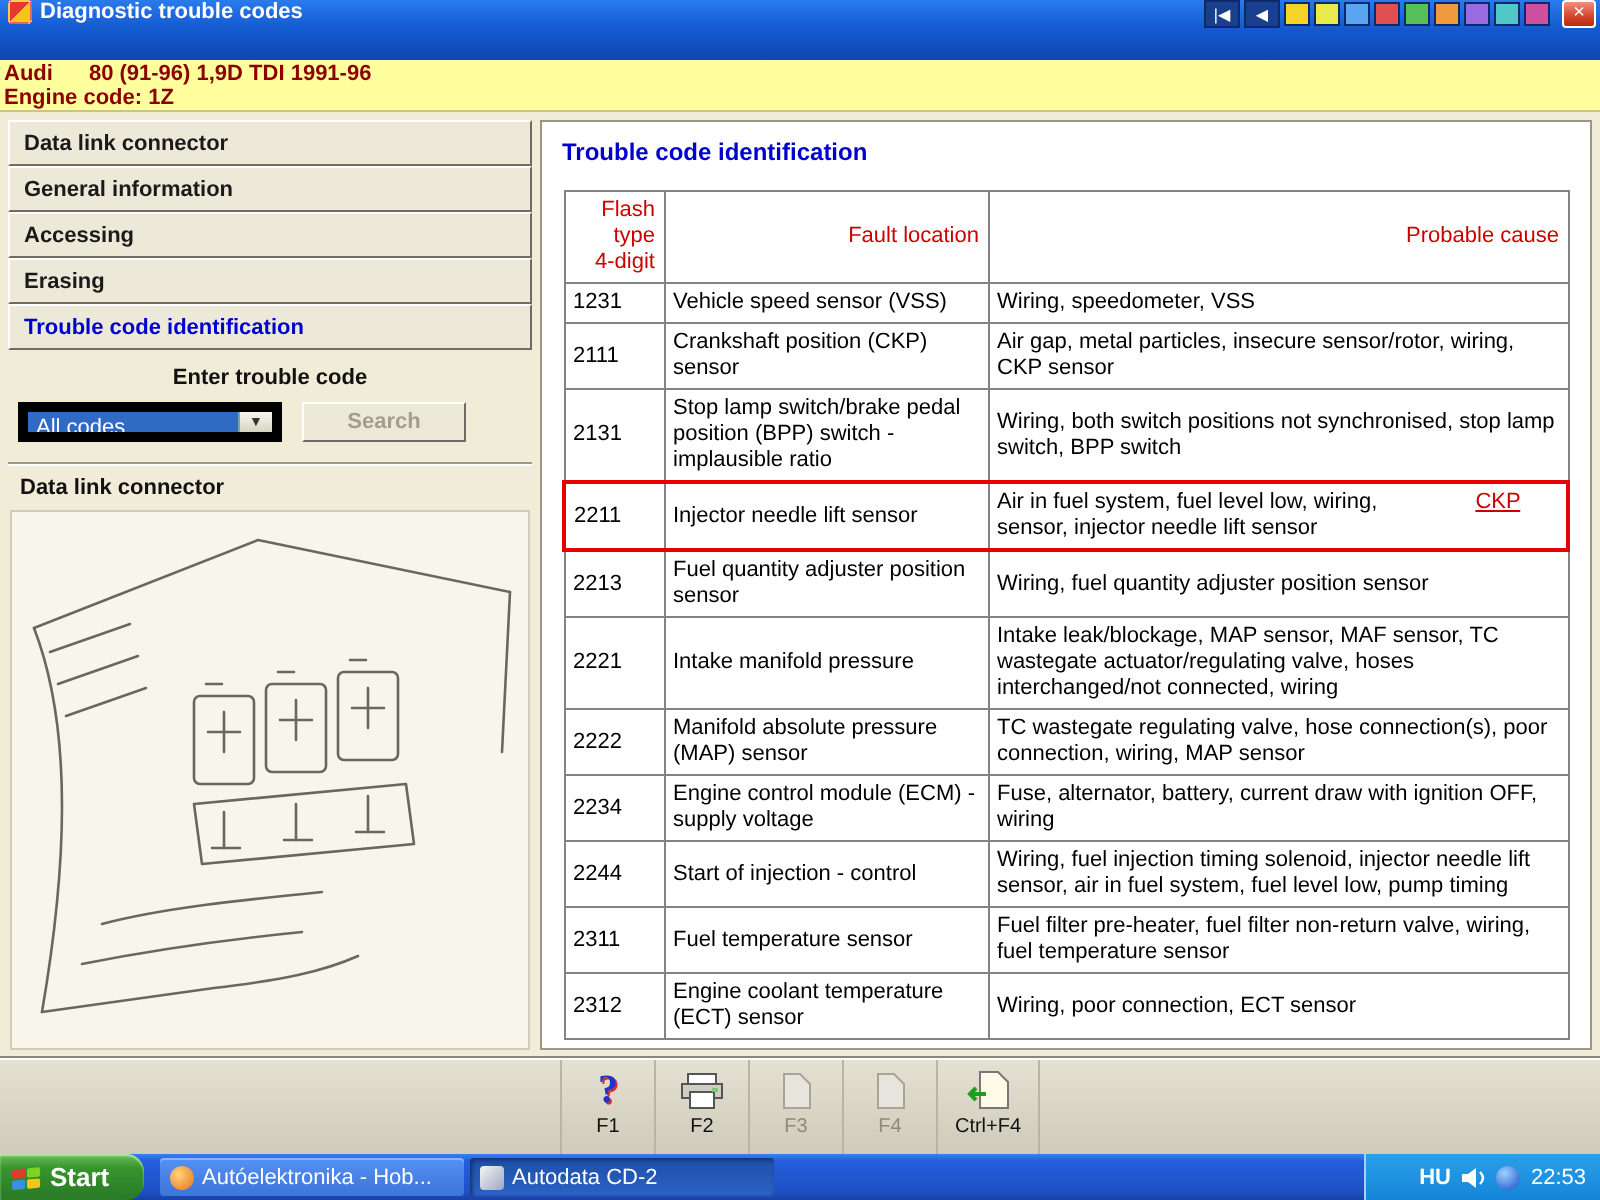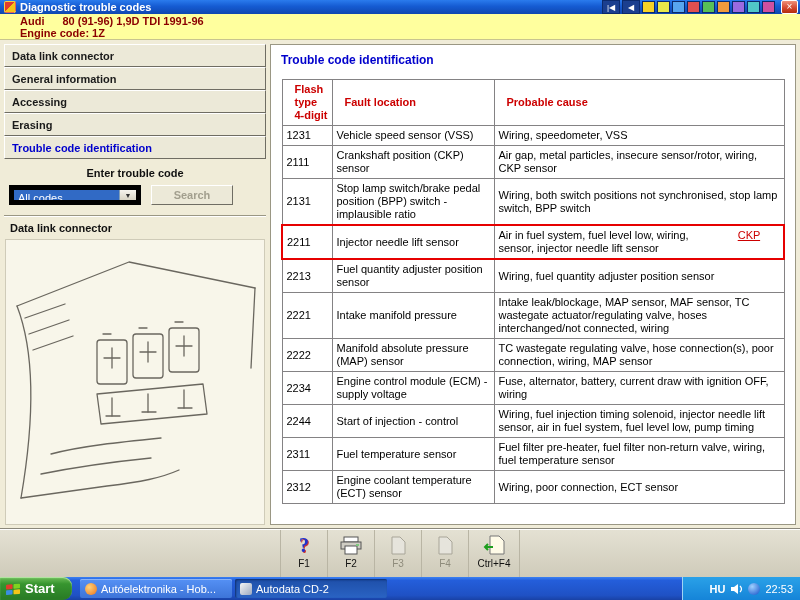--- a/index.html
+++ b/index.html
@@ -1,37 +1,37 @@
 <!DOCTYPE html>
 <html><head>
 <meta charset="utf-8">
 <style>
   * { box-sizing: border-box; margin: 0; padding: 0; }
   html,body { width:800px; height:600px; overflow:hidden; }
   body { font-family:"Liberation Sans", sans-serif; font-size:11px; }
   .screen { width:800px; height:600px; display:flex; flex-direction:column; background:#f0ecd8; position:relative; }
 
   
-  .titlebar { height:14px; background:linear-gradient(180deg,#2a7bed 0%,#155bd2 45%,#0f47b0 100%);
-    display:flex; align-items:center; padding:0 2px 0 4px; color:#fff; }
+  .titlebar { height:30px; background:linear-gradient(180deg,#2a7bed 0%,#155bd2 45%,#0f47b0 100%);
+    display:flex; align-items:flex-start; padding:0 2px 0 4px; color:#fff; }
   .titlebar .app-ico { width:12px; height:12px; margin-right:4px; border-radius:2px;
     background:linear-gradient(135deg,#e33b2e 50%,#f5c518 50%); border:1px solid #fff3; flex:0 0 auto; }
   .titlebar .tb-title { font-weight:bold; font-size:11px; flex:1; white-space:nowrap; overflow:hidden; }
   .tb-btns { display:flex; align-items:center; gap:2px; }
   .tb-nav { height:14px; min-width:18px; background:#1b3f8f; border:1px solid #0c2a6b; color:#fff;
     font-size:8px; display:flex; align-items:center; justify-content:center; cursor:pointer; }
   .tb-ico { width:13px; height:12px; border:1px solid #0c2a6b; display:inline-block; }
   .ti1{background:#f5d327;} .ti2{background:#e9e94a;} .ti3{background:#58a6f0;}
   .ti4{background:#e05050;} .ti5{background:#58c058;} .ti6{background:#f09a3c;}
   .ti7{background:#9a6ae0;} .ti8{background:#50c8c8;} .ti9{background:#d050a0;}
   .tb-close { width:17px; height:14px; margin-left:4px; background:linear-gradient(180deg,#f0907a,#d4452b 60%,#b2300f);
     border:1px solid #fff; border-radius:2px; color:#fff; font-size:10px; line-height:12px; text-align:center; cursor:pointer; }
 
   
-  .vehiclebar { height:26px; background:#ffff9e; border-bottom:1px solid #c8c48f; padding:1px 20px; color:#8b0000; }
+  .vehiclebar { height:26px; background:#ffff9e; border-bottom:1px solid #c8c48f; padding:1px 2px; color:#8b0000; }
   .vehiclebar .vline { line-height:12px; font-weight:bold; white-space:nowrap; }
   .vehiclebar .vmake { margin-right:18px; }
 
   
   .content { flex:1; display:flex; padding:4px; min-height:0; }
   .left-panel { width:262px; display:flex; flex-direction:column; }
   .sidebar-item { height:23px; background:#ece9d8; border:1px solid; border-color:#ffffff #6f6d63 #6f6d63 #ffffff;
     display:flex; align-items:center; padding:0 7px; font-weight:bold; color:#1a1a1a; cursor:pointer; }
   .sidebar-item.active { color:#0000cc; }
 
@@ -48,21 +48,21 @@
   .diagram-heading { padding:5px 6px 3px; font-weight:bold; color:#111; }
   .diagram-area { flex:1; background:#f8f6ea; border:1px solid #cfcbb8; margin:2px 1px 0; display:flex;
     align-items:center; justify-content:center; overflow:hidden; }
 
   .right-panel { flex:1; margin-left:4px; background:#fff; border:1px solid #9a9784; padding:8px 10px 4px; overflow:hidden; }
   .main-heading { color:#0000cc; font-weight:bold; font-size:12px; margin-bottom:12px; }
 
   table.dtc-table { border-collapse:collapse; width:100%; table-layout:fixed; }
   .dtc-table th, .dtc-table td { border:1px solid #848284; padding:3px 4px; vertical-align:middle;
     font-size:11px; line-height:13px; overflow:hidden; }
-  .dtc-table th { color:#cc0000; font-weight:bold; text-align:left; height:40px;padding-left:12px; }
+  .dtc-table th { color:#cc0000; font-weight:normal; text-align:right; height:40px;padding-left:12px; }
   .col-code { width:50px; }
   .col-fault { width:162px; }
   tr.highlight td { border-top:2px solid #e60000; border-bottom:2px solid #e60000; }
   tr.highlight td:first-child { border-left:2px solid #e60000; }
   tr.highlight td:last-child { border-right:2px solid #e60000; }
   .cause-link { color:#cc0000; text-decoration:underline; cursor:pointer;margin-left:46px; }
 
   
   .fnbar { height:48px; background:linear-gradient(180deg,#e4e1d3,#cfcbba); border-top:1px solid #fff;
     box-shadow:0 -1px 0 #8a877a; display:flex; justify-content:center; }

